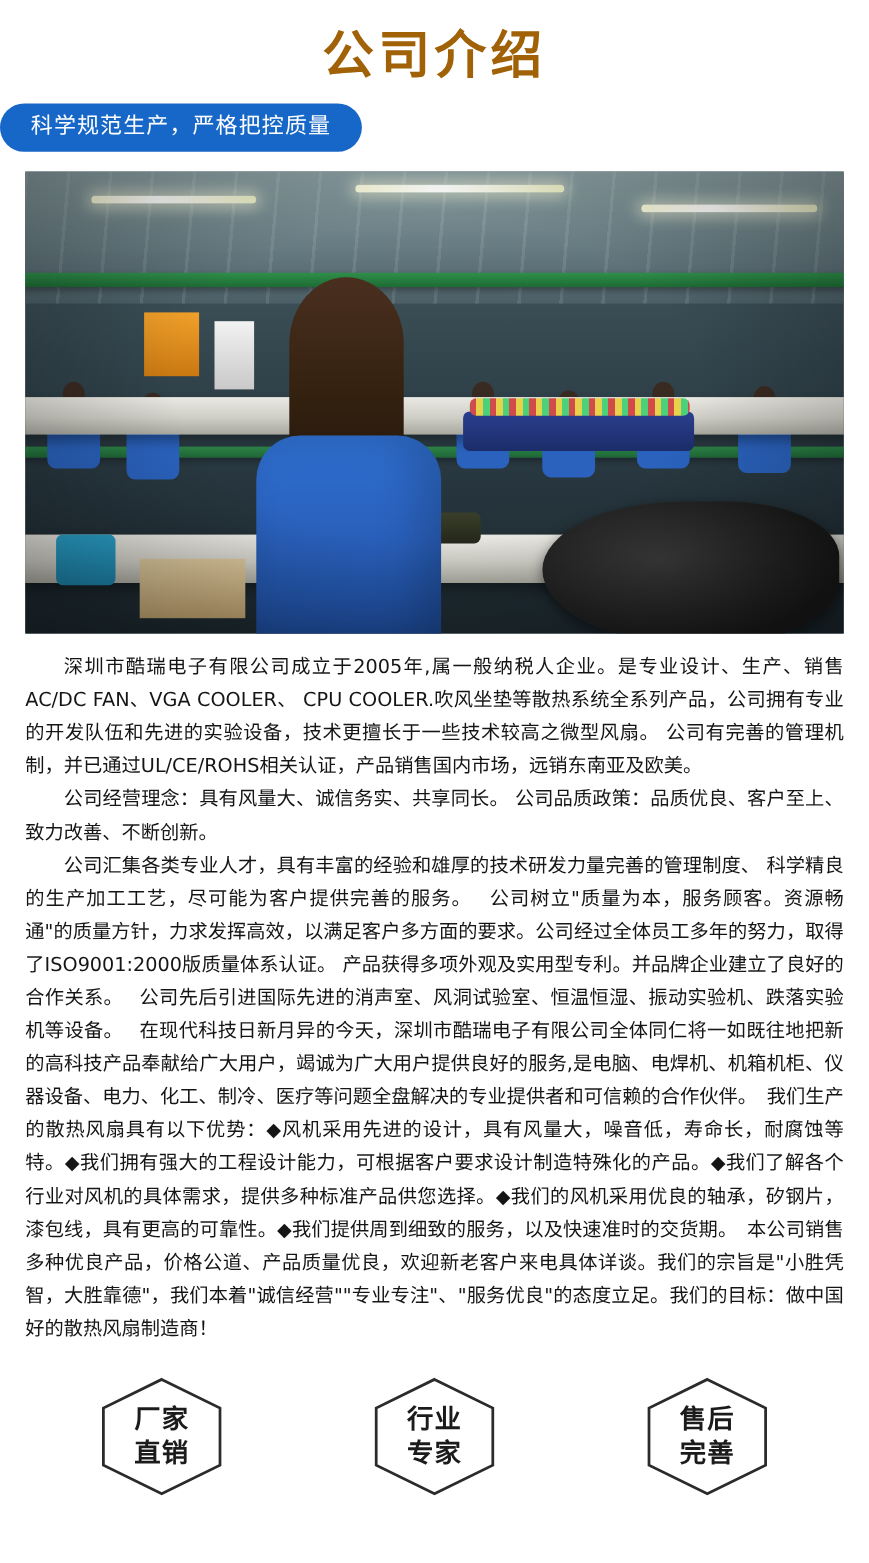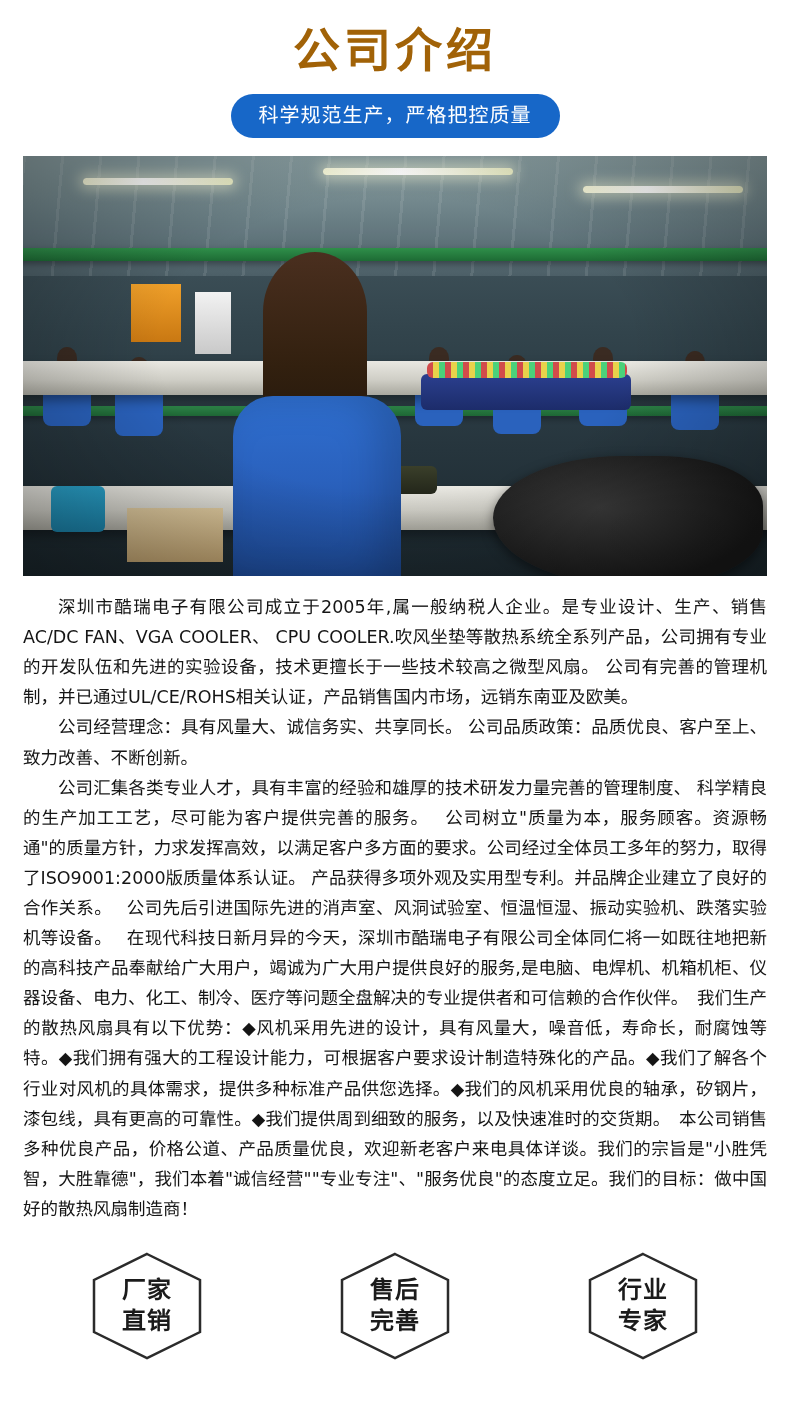--- a/index.html
+++ b/index.html
@@ -30,21 +30,20 @@
     font-weight: bold;
     letter-spacing: 4px;
     color: #a16207;
     line-height: 1.15;
     margin: 0;
     font-family: "DejaVu Sans", "Liberation Sans", sans-serif;
   }
   .subtitle-wrap {
     margin-top: 16px;
     display: flex;
-    justify-content: center;
   }
   .subtitle-pill {
     display: inline-block;
     background: #1767c8;
     color: #ffffff;
     font-size: 20px;
     letter-spacing: 1px;
     padding: 9px 28px 11px 28px;
     border-radius: 22px;
     line-height: 1.2;
@@ -285,29 +284,29 @@
         <div>直销</div>
       </div>
     </div>
 
 
     <div class="badge">
       <svg viewBox="0 0 122 112">
         <polygon points="61,4 114,30 114,82 61,108 8,82 8,30" fill="none" stroke="#2b2b2b" stroke-width="2.5"></polygon>
       </svg>
       <div class="badge-text">
-        <div>售后</div>
-        <div>完善</div>
+        <div>行业</div>
+        <div>专家</div>
       </div>
     </div>
 
     <div class="badge">
       <svg viewBox="0 0 122 112">
         <polygon points="61,4 114,30 114,82 61,108 8,82 8,30" fill="none" stroke="#2b2b2b" stroke-width="2.5"></polygon>
       </svg>
       <div class="badge-text">
-        <div>行业</div>
-        <div>专家</div>
+        <div>售后</div>
+        <div>完善</div>
       </div>
     </div>
   </div>
 
 </div>
 
 </body></html>

